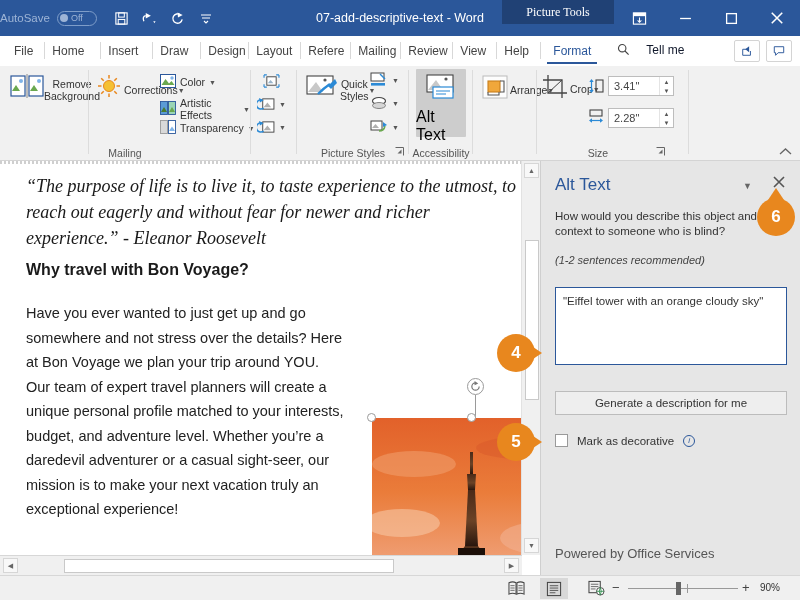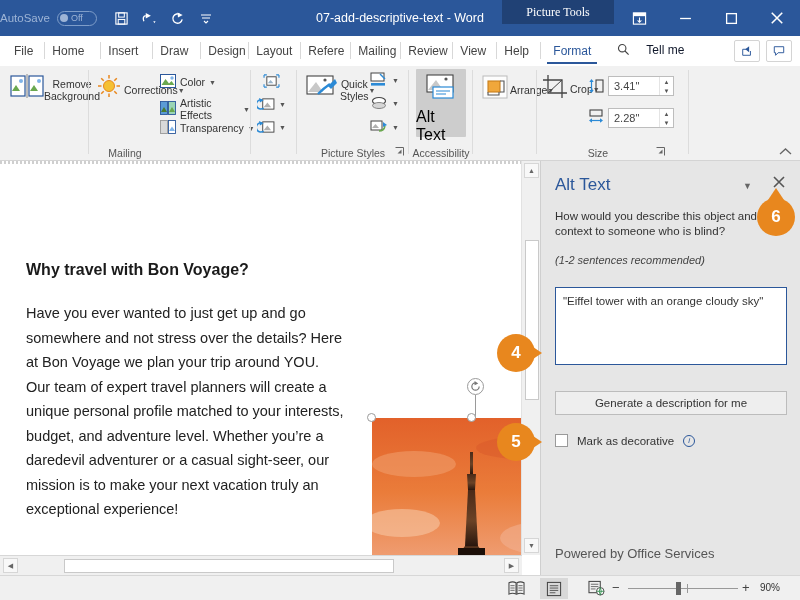--- a/index.html
+++ b/index.html
@@ -656,20 +656,21 @@
 
     <div class="ribbon-collapse">
       <svg width="13" height="9" viewBox="0 0 13 9">
           <path d="M1 7 L6.5 2 L12 7" fill="none" stroke="#666" stroke-width="1.3"></path>
         </svg>
     </div>
   </div>
 
   <div class="docarea">
     <div class="doc-top-rule"></div>
+    <div class="quote">“The purpose of life is to live it, to taste experience to the utmost, to reach out eagerly and without fear for newer and richer experience.” - Eleanor Roosevelt</div>
     <div class="heading">Why travel with Bon Voyage?</div>
     <div class="bodytext">Have you ever wanted to just get up and go somewhere and not stress over the details? Here at Bon Voyage we plan your trip around YOU. Our team of expert travel planners will create a unique personal profile matched to your interests, budget, and adventure level. Whether you’re a daredevil adventurer or a casual sight-seer, our mission is to make your next vacation truly an exceptional experience!</div>
 
     <div class="picwrap">
       <div class="pic">
         <svg width="200" height="297" viewBox="0 0 200 297" preserveAspectRatio="none">
           <defs>
             <linearGradient id="sky" x1="0" y1="0" x2="0" y2="1">
               <stop offset="0%" stop-color="#e2612a"></stop>
               <stop offset="25%" stop-color="#ea7c3a"></stop>

